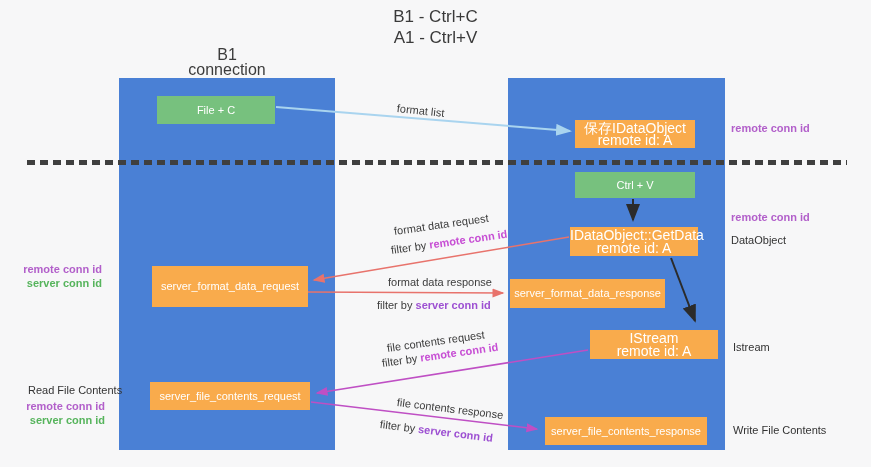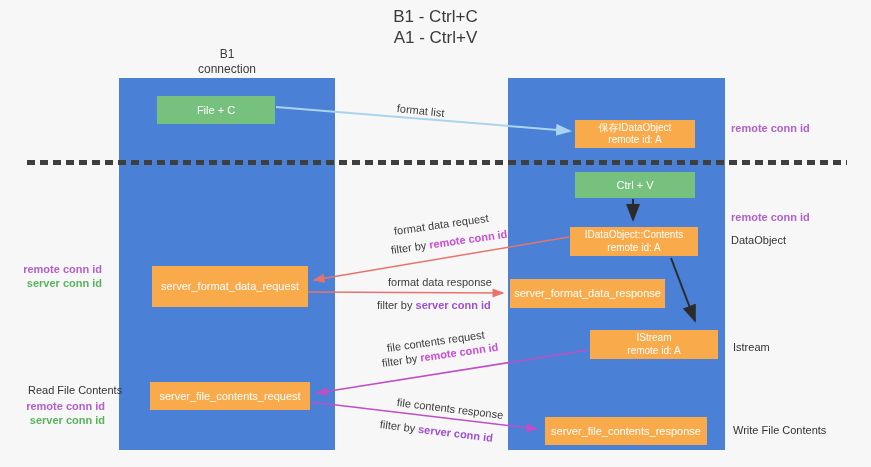--- a/index.html
+++ b/index.html
@@ -8,41 +8,41 @@
     position:relative; width:871px; height:467px;
     background:#f7f7f8; overflow:hidden;
     font-family:"Liberation Sans", sans-serif;
   }
   .title {
     position:absolute; top:6px; left:0; width:871px;
     text-align:center; font-size:17px; line-height:21px; color:#3a3a3a;
   }
   .col-header {
     position:absolute; width:120px; text-align:center;
-    font-size:12px; line-height:15px; color:#3c3c3c;
+    font-size:16px; line-height:15px; color:#3c3c3c;
   }
   .col-header.left  { left:167px; top:47px; }
   .col-header.right { left:557px; top:47px;margin-top:39px; }
   .lane {
     position:absolute; top:78px; height:372px; background:#4a80d5;
   }
   .lane.left  { left:119px; width:216px; }
   .lane.right { left:508px; width:217px; }
   .dashline {
     position:absolute; left:27px; top:160px; width:820px; height:5px;
     background:repeating-linear-gradient(90deg,#3f3f3f 0 8px,transparent 8px 13px);
   }
   .box {
     position:absolute; color:#fff; text-align:center;
     display:flex; flex-direction:column; justify-content:center;
     font-size:11px; line-height:13px;
   }
   .box.green  { background:#77c17e; }
   .box.orange { background:#f9ab4c; }
-  .box.two { font-size:10px; line-height:12.5px; }
+  .box.two { font-size:14px; line-height:12.5px; }
   .b-ctrl-c   { left:157px; top:96px;  width:118px; height:28px; }
   .b-save     { left:575px; top:120px; width:120px; height:28px; }
   .b-ctrl-v   { left:575px; top:172px; width:120px; height:26px; }
   .b-getdata  { left:570px; top:227px; width:128px; height:29px; }
   .b-freq     { left:152px; top:266px; width:156px; height:41px; }
   .b-fresp    { left:510px; top:279px; width:155px; height:29px; }
   .b-istream  { left:590px; top:330px; width:128px; height:29px; }
   .b-creq     { left:150px; top:382px; width:160px; height:28px; }
   .b-cresp    { left:545px; top:417px; width:162px; height:28px; }
   .side {
@@ -114,21 +114,21 @@
     <div>File + C</div>
   </div>
   <div class="box orange two b-save">
     <div>保存IDataObject</div>
     <div>remote id: A</div>
   </div>
   <div class="box green b-ctrl-v">
     <div>Ctrl + V</div>
   </div>
   <div class="box orange two b-getdata">
-    <div>IDataObject::Contents</div>
+    <div>IDataObject::GetData</div>
     <div>remote id: A</div>
   </div>
   <div class="box orange b-freq">
     <div>server_format_data_request</div>
   </div>
   <div class="box orange b-fresp">
     <div>server_format_data_response</div>
   </div>
   <div class="box orange two b-istream">
     <div>IStream</div>

